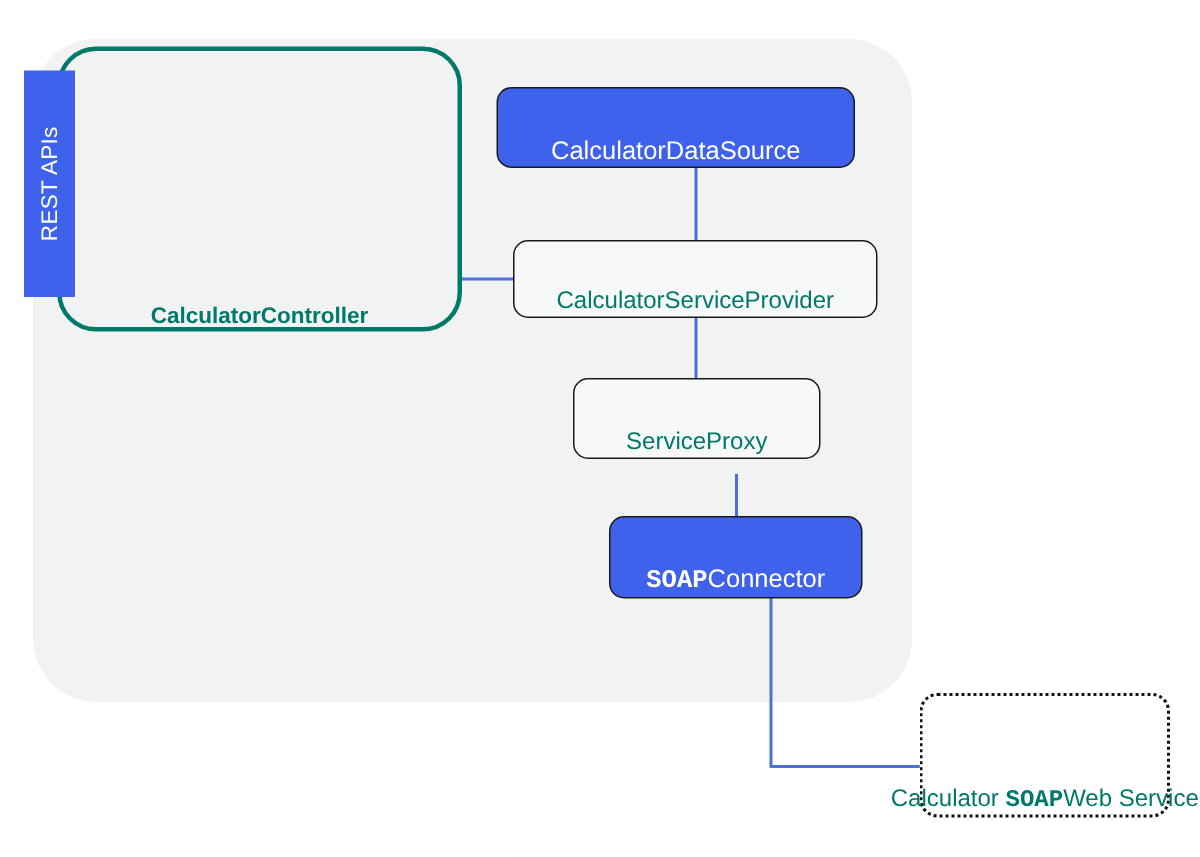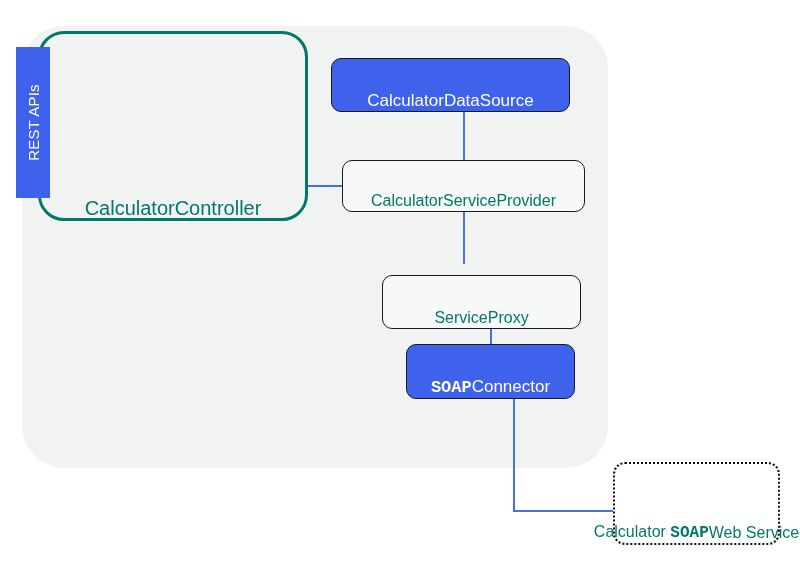--- a/index.html
+++ b/index.html
@@ -127,22 +127,22 @@
   .node.dotted .line {
     display: block;
     white-space: nowrap;
   }
 
   
   .node.plain-text {
     background: transparent;
     border: none;
     color: #00796b;
-    font-size: 20px;
-    font-weight: 400;
+    font-size: 15px;
+    font-weight: 700;
   }
 
   .bold { font-weight: 700; font-family: Liberation Mono, monospace; }
 </style>
 </head>
 <body>
 
 <div id="diagram">
 
   <div class="app-surface"></div>
@@ -171,21 +171,21 @@
   </div>
 
   <div class="node filled" style="left:331px; top:58px; width:239px; height:54px;">
     <span>CalculatorDataSource</span>
   </div>
 
   <div class="node outlined" style="left:342px; top:160px; width:243px; height:52px;">
     <span>CalculatorServiceProvider</span>
   </div>
 
-  <div class="node outlined" style="left:382px; top:275px; width:199px; height:54px;">
+  <div class="node outlined" style="left:382px; top:252px; width:165px; height:54px;">
     <span>ServiceProxy</span>
   </div>
 
   <div class="node filled" style="left:406px; top:344px; width:169px; height:55px;">
     <span>
       <span class="bold">SOAP</span><span>Connector</span>
     </span>
   </div>
 
   <div class="node dotted" style="left:613px; top:462px; width:167px; height:83px;">

